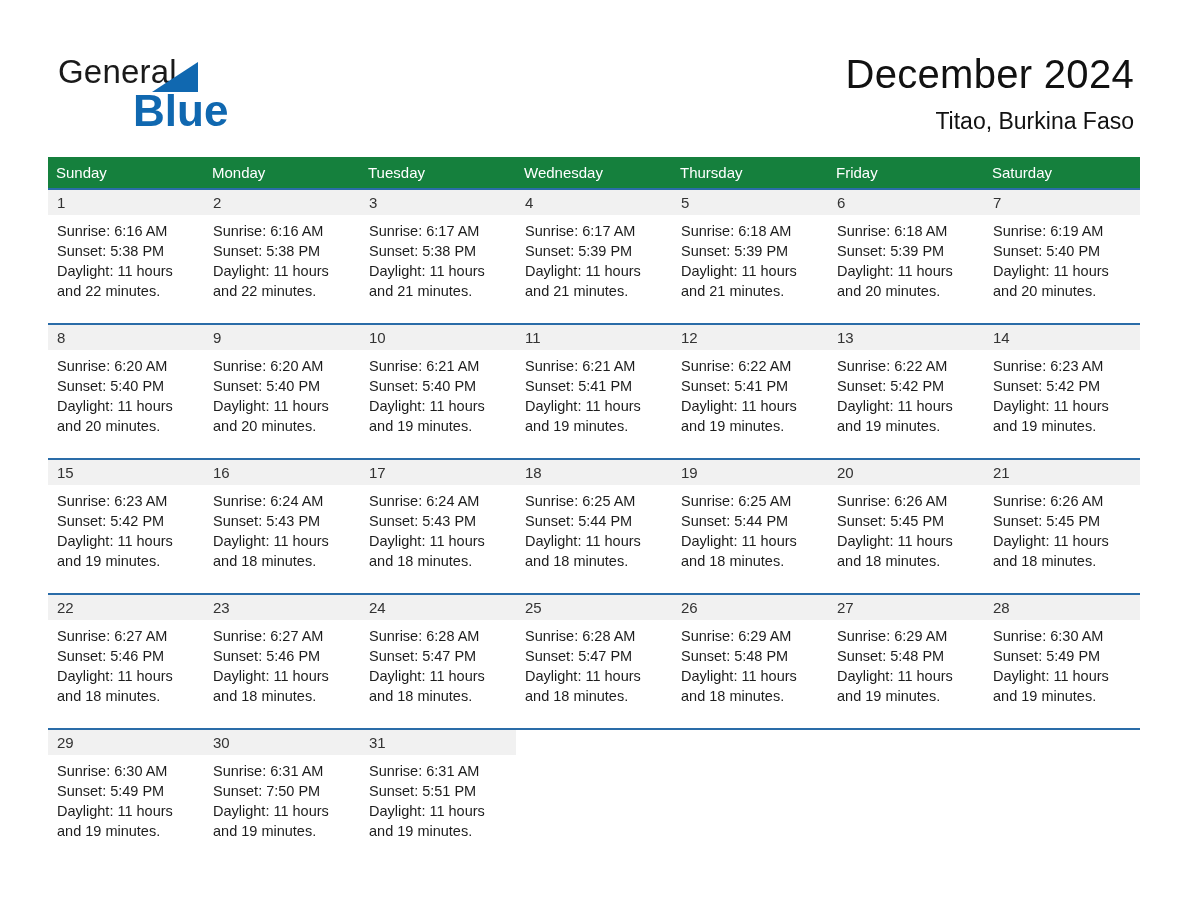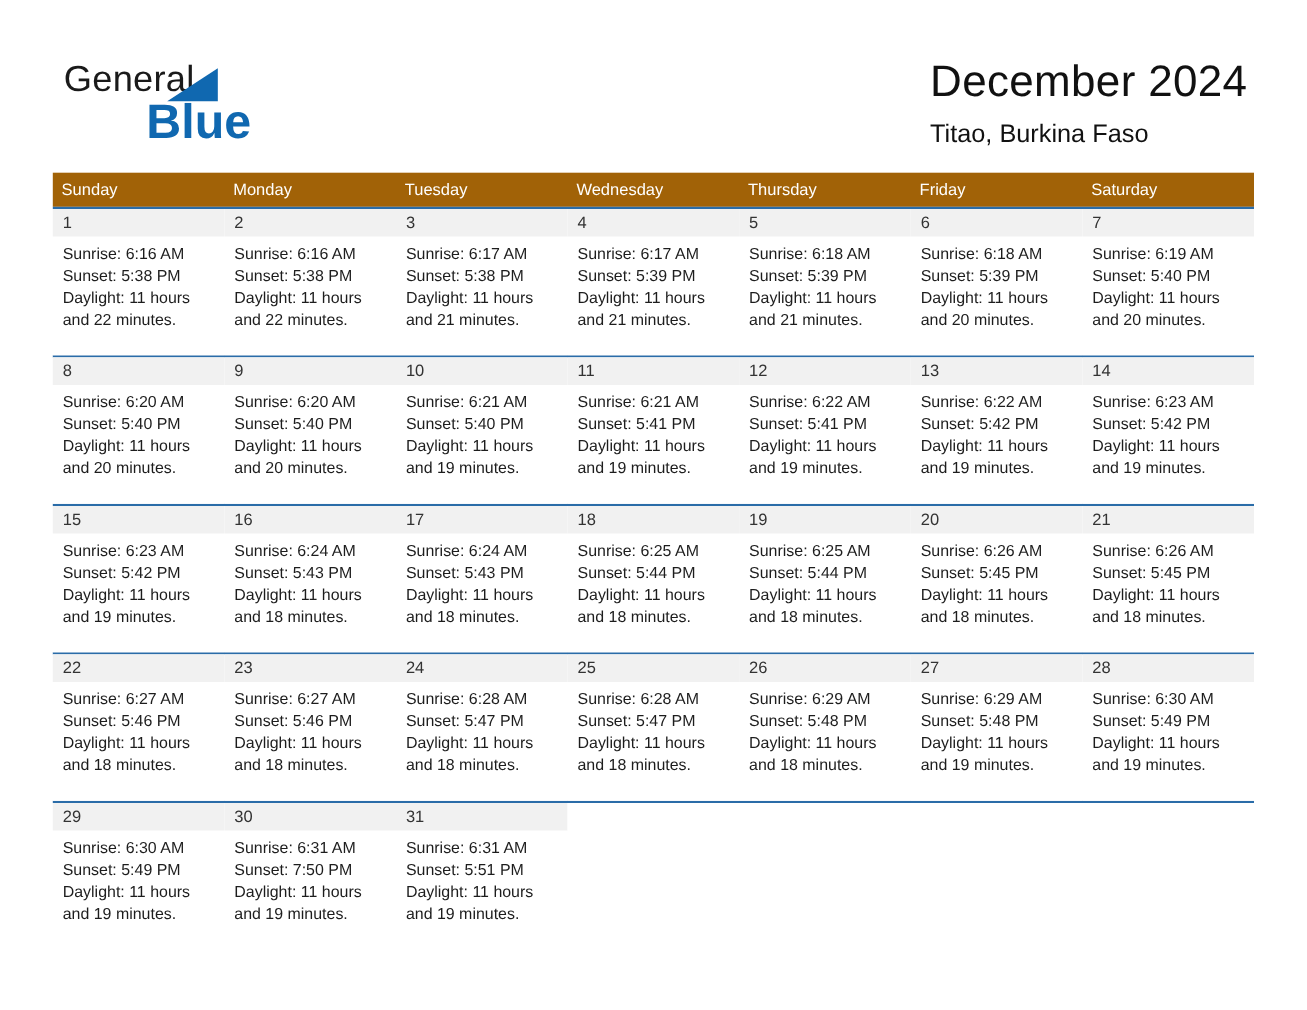--- a/index.html
+++ b/index.html
@@ -65,21 +65,21 @@
     line-height: 40px;
     color: #1068b0;
     font-family: "Liberation Sans", sans-serif;
     font-weight: bold;
   }
 
   .title-block {
     position: absolute;
     right: 54px;
     top: 48px;
-    text-align: left;
+    text-align: right;
   }
   .month-title {
     font-size: 40px;
     line-height: 52px;
     font-weight: normal;
     color: #111111;
     margin: 0;
     letter-spacing: 0.3px;
   }
   .location-title {
@@ -94,21 +94,21 @@
   .calendar {
     position: absolute;
     left: 48px;
     top: 157px;
     width: 1092px;
   }
   .weekday-row {
     display: flex;
     width: 1092px;
     height: 31px;
-    background: #a16207;
+    background: #15803d;
   }
   .weekday-cell {
     flex: 1 1 0;
     box-sizing: border-box;
     padding: 5px 0 0 8px;
     color: #ffffff;
     font-size: 15px;
     line-height: 22px;
     overflow: hidden;
     white-space: nowrap;

